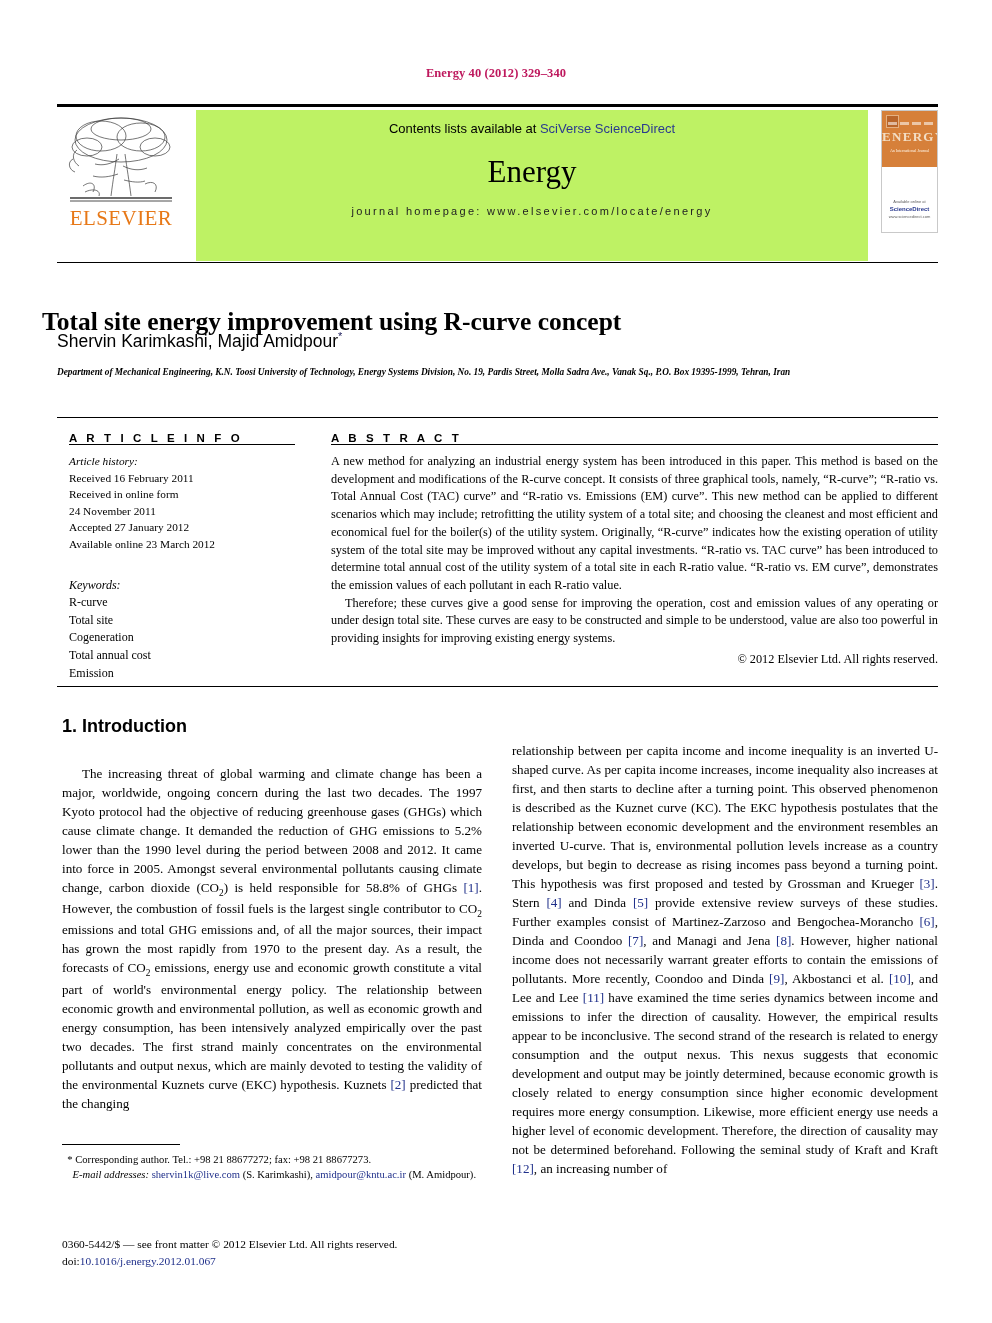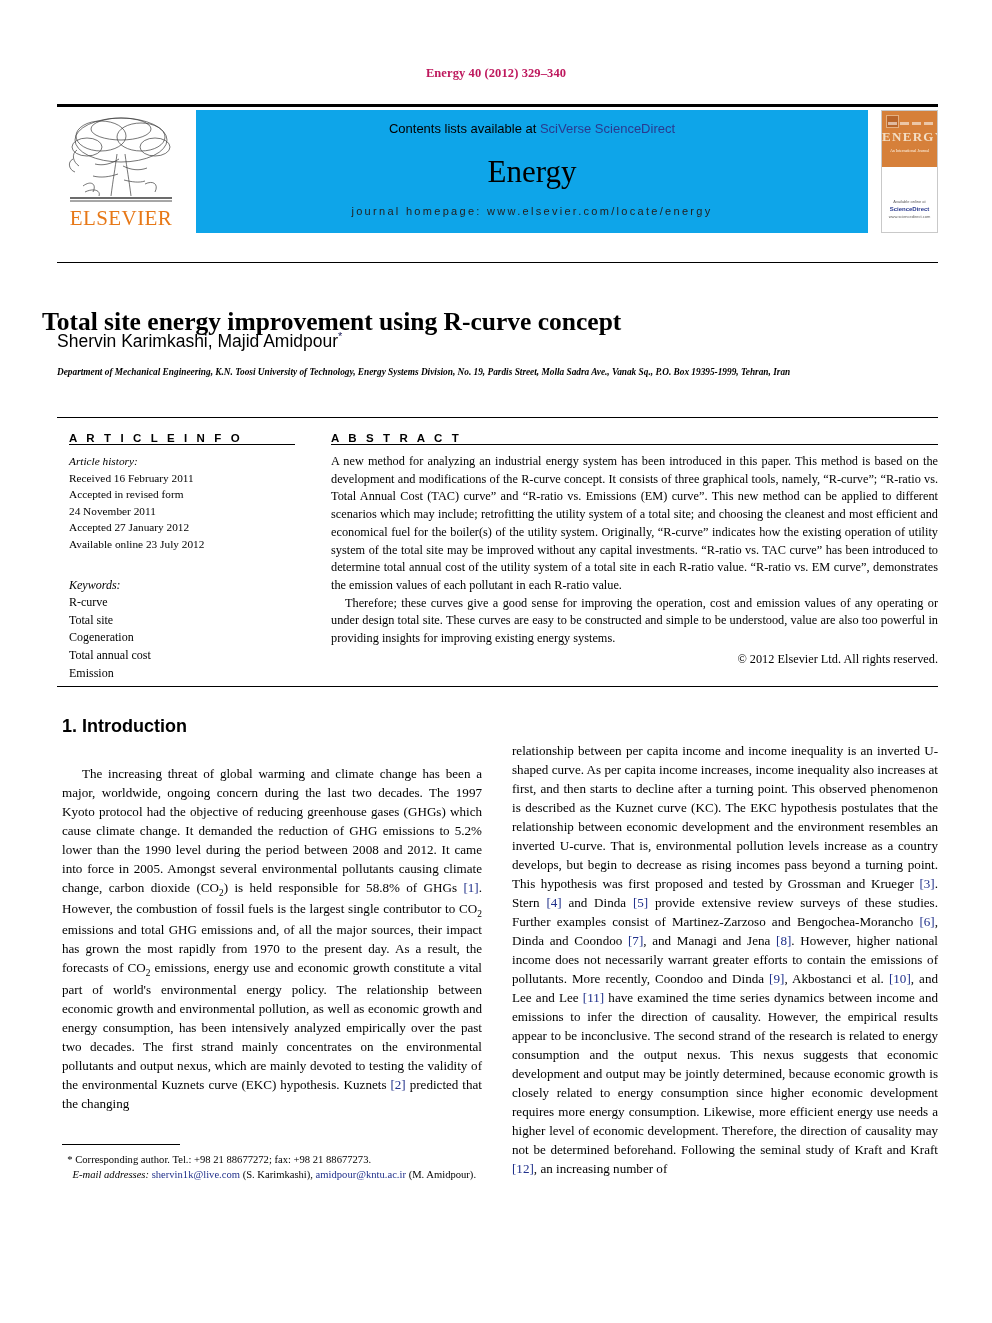--- a/index.html
+++ b/index.html
@@ -75,22 +75,22 @@
     font-size: 21px;
     letter-spacing: 0.4px;
     color: #e77817;
     font-weight: 400;
   }
   .journal-band {
     position: absolute;
     left: 139px;
     top: 0px;
     width: 672px;
-    height: 123px;
-    background: #0ea5e9;
+    height: 151px;
+    background: #bef264;
   }
   .contents-line {
     position: absolute;
     left: 0; top: 11px;
     width: 672px;
     text-align: center;
     font-family: "Liberation Sans", sans-serif;
     font-size: 13px;
     color: #000;
   }
@@ -463,24 +463,24 @@
   <div class="affiliation">Department of Mechanical Engineering, K.N. Toosi University of Technology, Energy Systems Division, No. 19, Pardis Street, Molla Sadra Ave., Vanak Sq., P.O. Box 19395-1999, Tehran, Iran</div>
 
   <div class="panel-rule-top"></div>
 
   <div class="info-col">
     <div class="sec-head">A R T I C L E   I N F O</div>
     <div class="thin-rule"></div>
     <div class="info-block">
       <div class="lab">Article history:</div>
       <div>Received 16 February 2011</div>
-      <div>Accepted in revised form</div>
+      <div>Received in online form</div>
       <div>24 November 2011</div>
       <div>Accepted 27 January 2012</div>
-      <div>Available online 23 July 2012</div>
+      <div>Available online 23 March 2012</div>
     </div>
     <div class="kw-block">
       <div class="lab">Keywords:</div>
       <div>R-curve</div>
       <div>Total site</div>
       <div>Cogeneration</div>
       <div>Total annual cost</div>
       <div>Emission</div>
     </div>
   </div>
@@ -513,14 +513,18 @@
     </div>
     <div>
       &nbsp;&nbsp;&nbsp;&nbsp;<span class="em-lab">E-mail addresses:</span>
       <span class="mail">shervin1k@live.com</span>
       <span>(S. Karimkashi),</span>
       <span class="mail">amidpour@kntu.ac.ir</span>
       <span>(M. Amidpour).</span>
     </div>
   </div>
 
+  <div class="imprint">
+    <div>0360-5442/$ — see front matter © 2012 Elsevier Ltd. All rights reserved.</div>
+    <div><span>doi:</span><span class="doi">10.1016/j.energy.2012.01.067</span></div>
+  </div>
 
 </div>
 
 </body></html>

